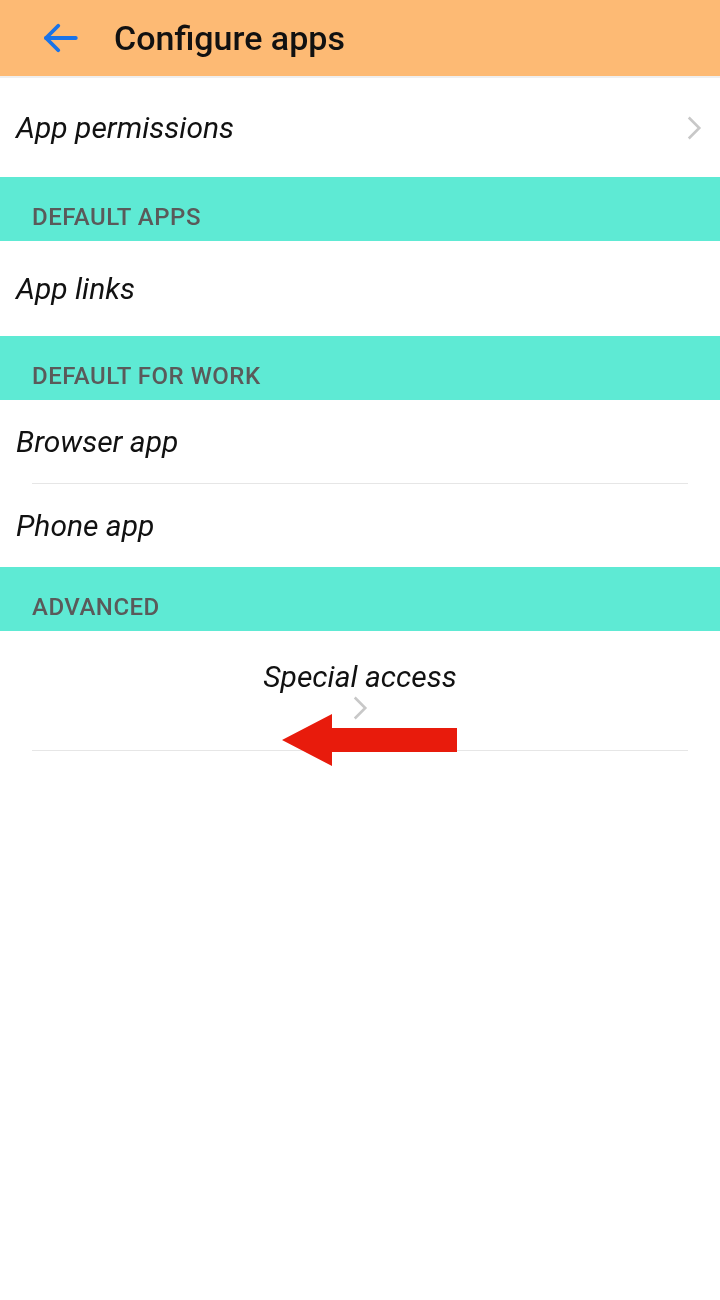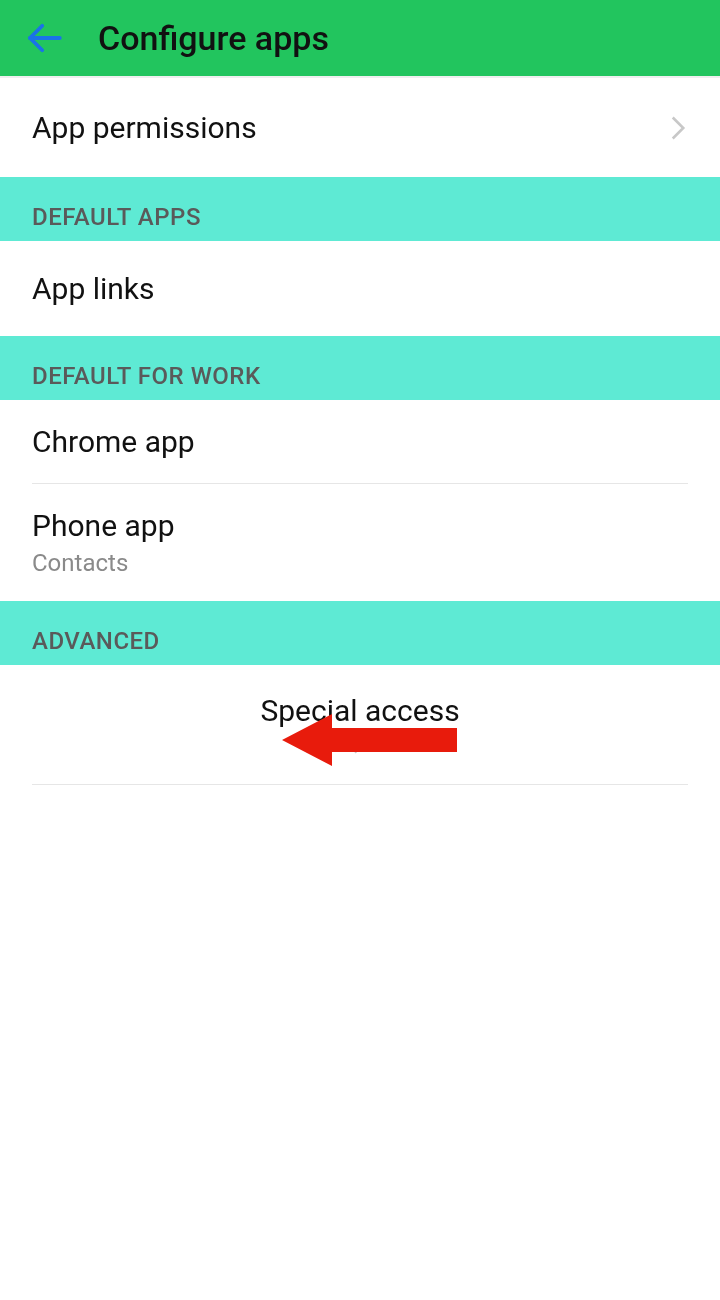--- a/index.html
+++ b/index.html
@@ -9,22 +9,22 @@
       background: #ffffff;
       font-family: Roboto, "Helvetica Neue", Arial, sans-serif;
       color: #000;
       position: relative;
       overflow: hidden;
     }
     .toolbar {
       height: 78px;
       display: flex;
       align-items: center;
-      padding: 0 18px;
-      background: #22c55e;
+      padding: 0 34px;
+      background: #fdba74;
       border-bottom: 2px solid #efefef;
     }
     .back-btn {
       width: 52px;
       height: 52px;
       display: flex;
       align-items: center;
       justify-content: center;
     }
     .title {
@@ -39,24 +39,25 @@
       display: flex;
       align-items: flex-end;
       padding: 0 32px 10px 32px;
       font-size: 24px;
       font-weight: 500;
       letter-spacing: 0.5px;
       color: #5a5a5a;
     }
     .row {
       background: #fff;
-      padding: 24px 32px;
+      padding: 24px 16px;
       display: flex;
       align-items: center;
       position: relative;
+      font-style: italic;
     }
     .row .label {
       font-size: 30px;
       color: #111;
     }
     .row .sub {
       font-size: 24px;
       color: #8a8a8a;
       margin-top: 6px;
     }
@@ -107,30 +108,29 @@
 <div class="row" style="padding-top:30px;padding-bottom:30px;">
   <div class="text">
     <span class="label">App links</span>
   </div>
 </div>
 
 <div class="section-header">DEFAULT FOR WORK</div>
 
 <div class="row">
   <div class="text">
-    <span class="label">Chrome app</span>
+    <span class="label">Browser app</span>
   </div>
 </div>
 
 <div class="divider"></div>
 
 <div class="row">
   <div class="text">
     <span class="label">Phone app</span>
-    <span class="sub">Contacts</span>
   </div>
 </div>
 
 <div class="section-header">ADVANCED</div>
 
 <div class="row" style="padding-top:28px;padding-bottom:28px;flex-direction:column;">
   <div class="text">
     <span class="label">Special access</span>
   </div>
   <svg class="chevron" width="20" height="28" viewBox="0 0 10 16" fill="none" stroke="#c8c8c8" stroke-width="1.5">

